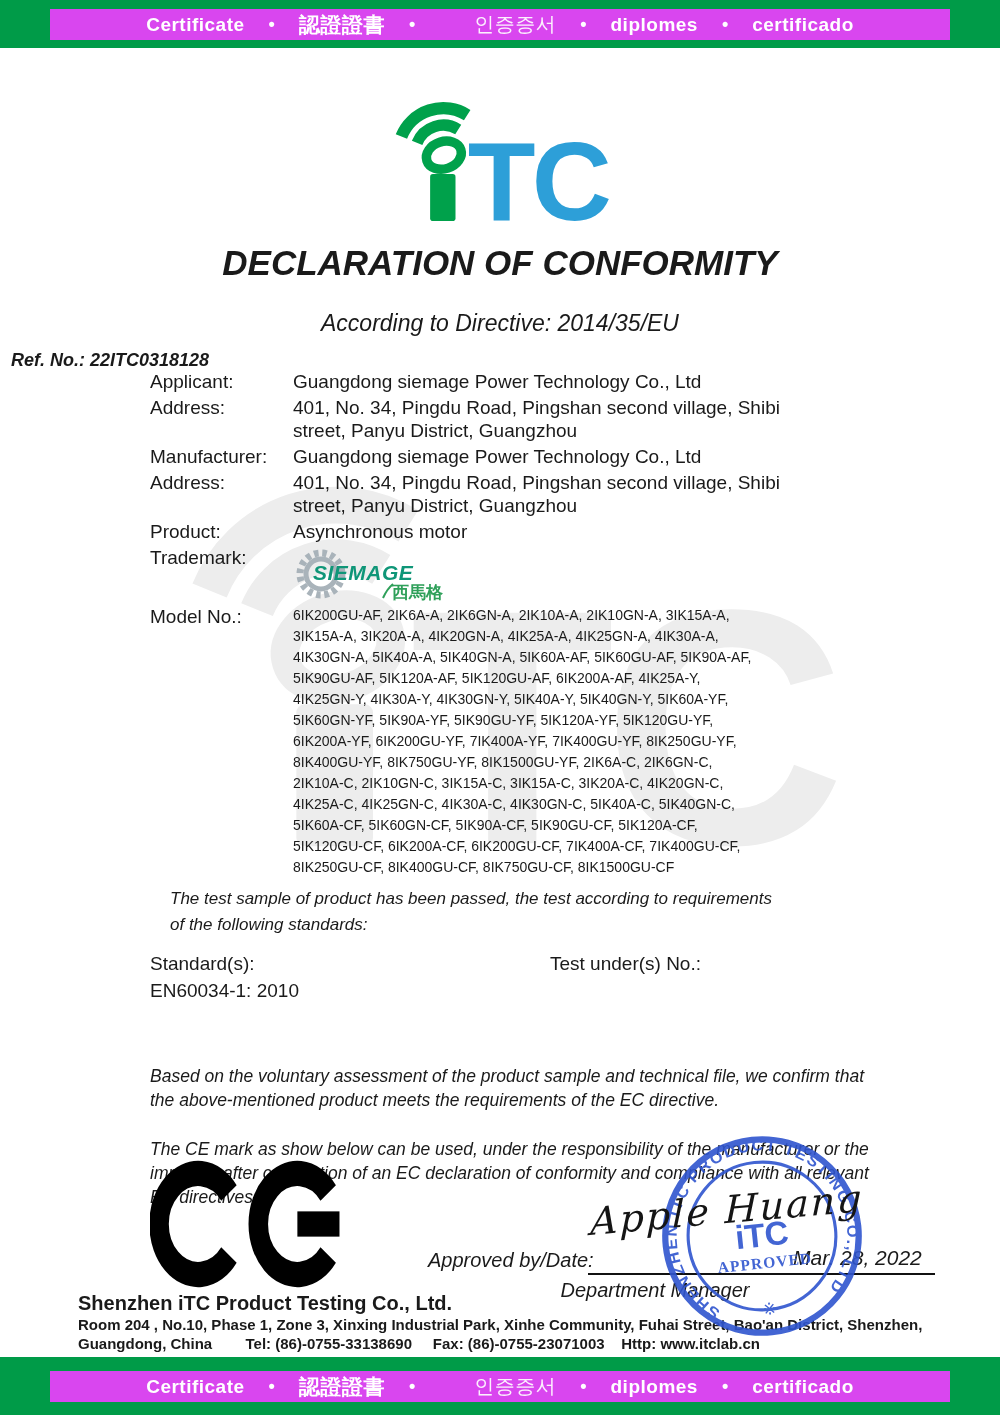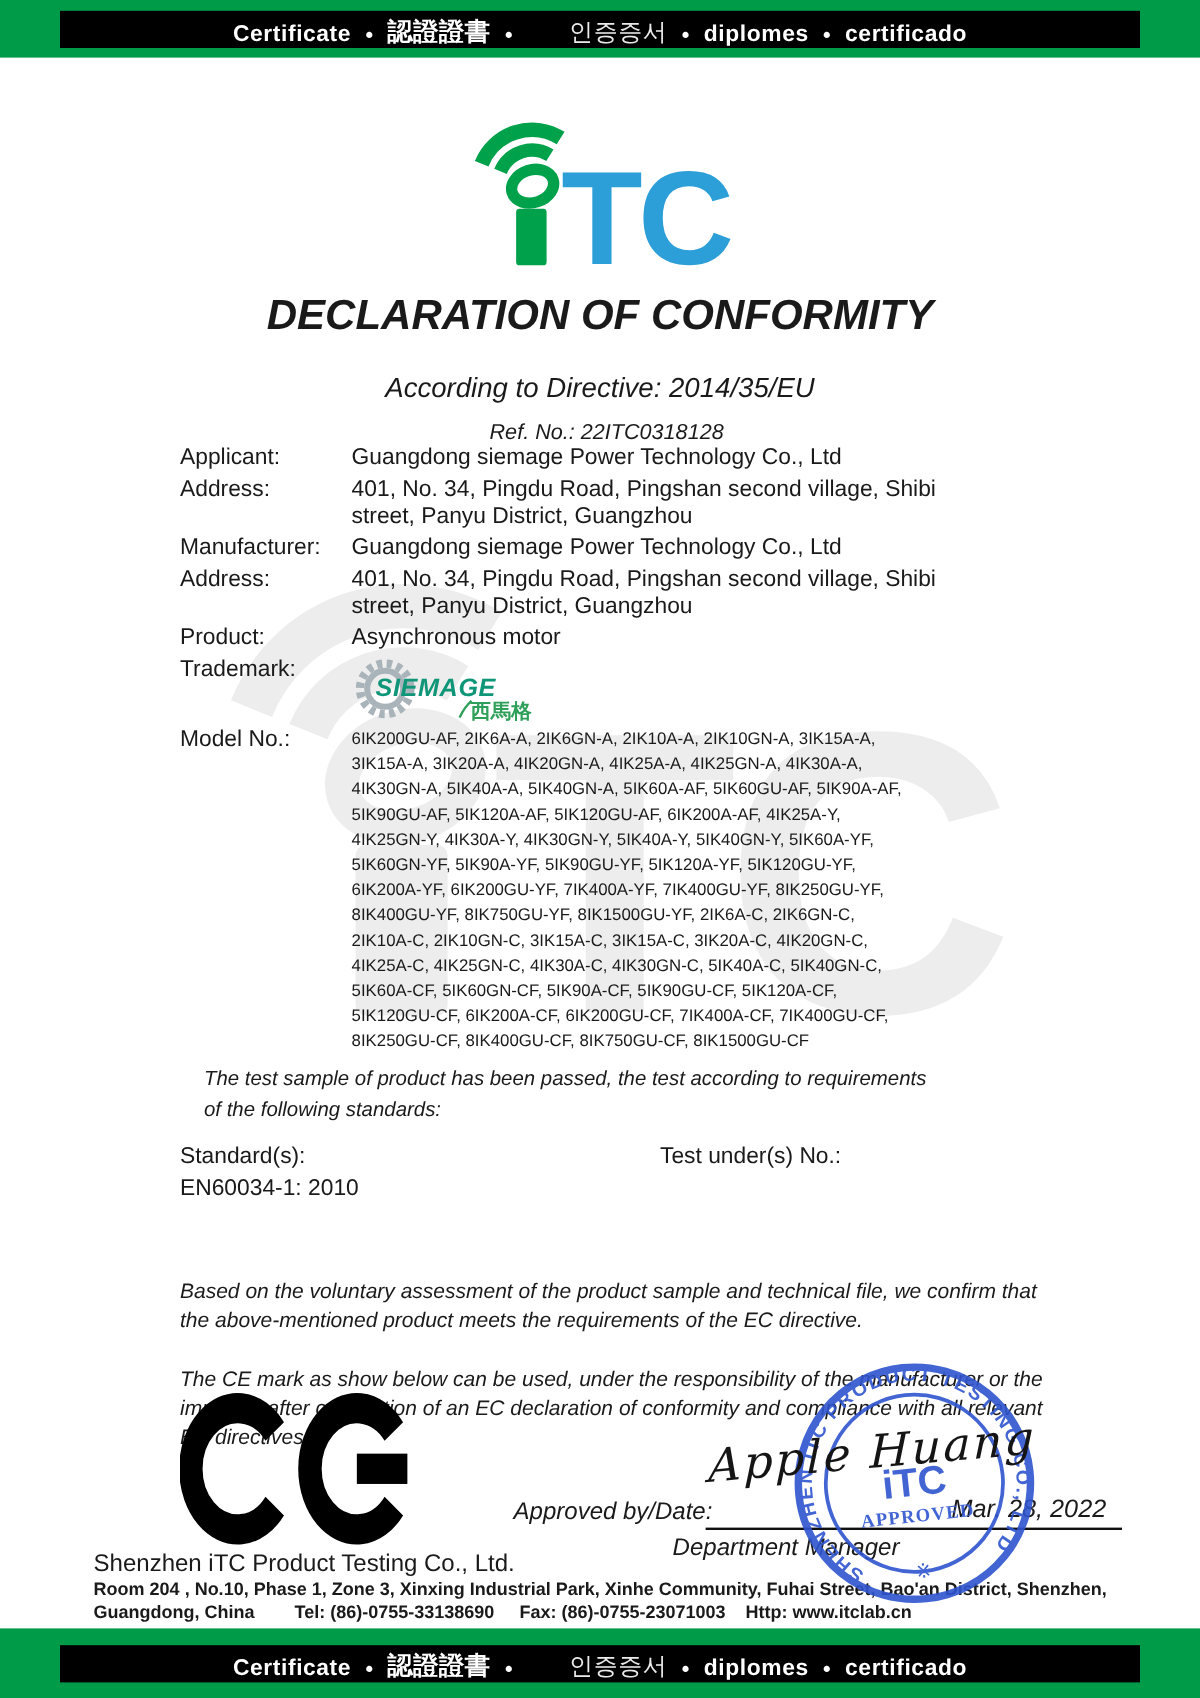--- a/index.html
+++ b/index.html
@@ -3,41 +3,41 @@
 <meta charset="utf-8">
 <style>
   html,body{margin:0;padding:0;background:#fff;}
   .page{position:relative;width:1000px;height:1415px;background:#ffffff;overflow:hidden;
         font-family:"Liberation Sans", sans-serif;color:#1a1a1a;}
 
   
   .band{position:absolute;left:0;width:1000px;background:#009b48;}
   .band-top{top:0;height:48px;}
   .band-bottom{top:1357px;height:58px;}
-  .band-bar{position:absolute;left:50px;right:50px;height:31px;background:#000000;
-            display:flex;align-items:flex-end;justify-content:center;gap:12px;color:#ffffff;}
+  .band-bar{position:absolute;left:50px;right:50px;height:31px;background:#d946ef;
+            display:flex;align-items:center;justify-content:center;gap:24px;color:#ffffff;}
   .band-top .band-bar{top:9px;}
   .band-bottom .band-bar{top:14px;}
   .seg{font-weight:bold;font-size:19px;letter-spacing:.5px;white-space:nowrap;}
   .seg-cjk{font-size:21px;}
   .seg-kr{font-weight:400;opacity:.92;font-size:20px;margin-left:35px;}
   .dot{font-weight:bold;font-size:18px;}
 
   
   .logo{position:absolute;left:385px;top:80px;}
   .watermark{position:absolute;left:160px;top:420px;z-index:0;}
   .content{position:relative;z-index:1;}
 
   
   .title{position:absolute;left:0;right:0;top:243px;text-align:center;
          font-size:35px;font-weight:bold;font-style:italic;letter-spacing:0;}
   .directive{position:absolute;left:0;right:0;top:310px;text-align:center;
          font-size:23px;font-style:italic;}
-  .refno{position:absolute;left:11px;right:0;top:350px;text-align:center;
-         font-size:18px;font-style:italic;}
+  .refno{position:absolute;left:11px;right:0;top:350px;
+         font-size:18px;font-style:italic;font-weight:bold;}
 
   
   .fields-flow{position:absolute;left:150px;right:50px;top:370px;z-index:1;}
   .fgrid{display:grid;grid-template-columns:143px 1fr;row-gap:3px;column-gap:0;}
   .flabel{font-size:19px;line-height:23px;}
   .fvalue{font-size:19px;line-height:23px;}
   .preline{white-space:pre-line;}
   .models{font-size:14px;line-height:21px;white-space:pre;}
   .tm-cell{height:56px;}
 
@@ -54,21 +54,21 @@
   .sign-line{position:absolute;left:588px;top:1273px;width:347px;border-top:2px solid #111;z-index:2;}
   .approve-date{position:absolute;left:793px;top:1246px;font-size:21px;font-style:italic;z-index:3;}
   .dept{position:absolute;left:540px;top:1279px;width:230px;text-align:center;
         font-size:20px;font-style:italic;z-index:2;}
   .signature{position:absolute;left:590px;top:1188px;font-family:"DejaVu Serif", serif;
         font-style:italic;font-size:38px;color:#151515;transform:rotate(-5deg) skewX(-6deg);
         letter-spacing:2px;z-index:4;white-space:nowrap;}
   .stamp{position:absolute;left:658px;top:1132px;opacity:.9;z-index:3;transform:rotate(-6deg);}
 
   
-  .footer-company{position:absolute;left:78px;top:1292px;font-size:20px;font-weight:normal;z-index:2;}
+  .footer-company{position:absolute;left:78px;top:1292px;font-size:20px;font-weight:bold;z-index:2;}
   .footer-line1{position:absolute;left:78px;top:1316px;font-size:15px;font-weight:bold;white-space:pre;z-index:2;}
   .footer-line2{position:absolute;left:78px;top:1335px;font-size:15px;font-weight:bold;white-space:pre;z-index:2;}
 </style>
 </head>
 <body>
 
 <div class="page">
 
   <svg class="watermark" width="710" height="432" viewBox="0 0 250 152">
     <g transform="rotate(-18 62 78)" stroke="#ededed" fill="none">

